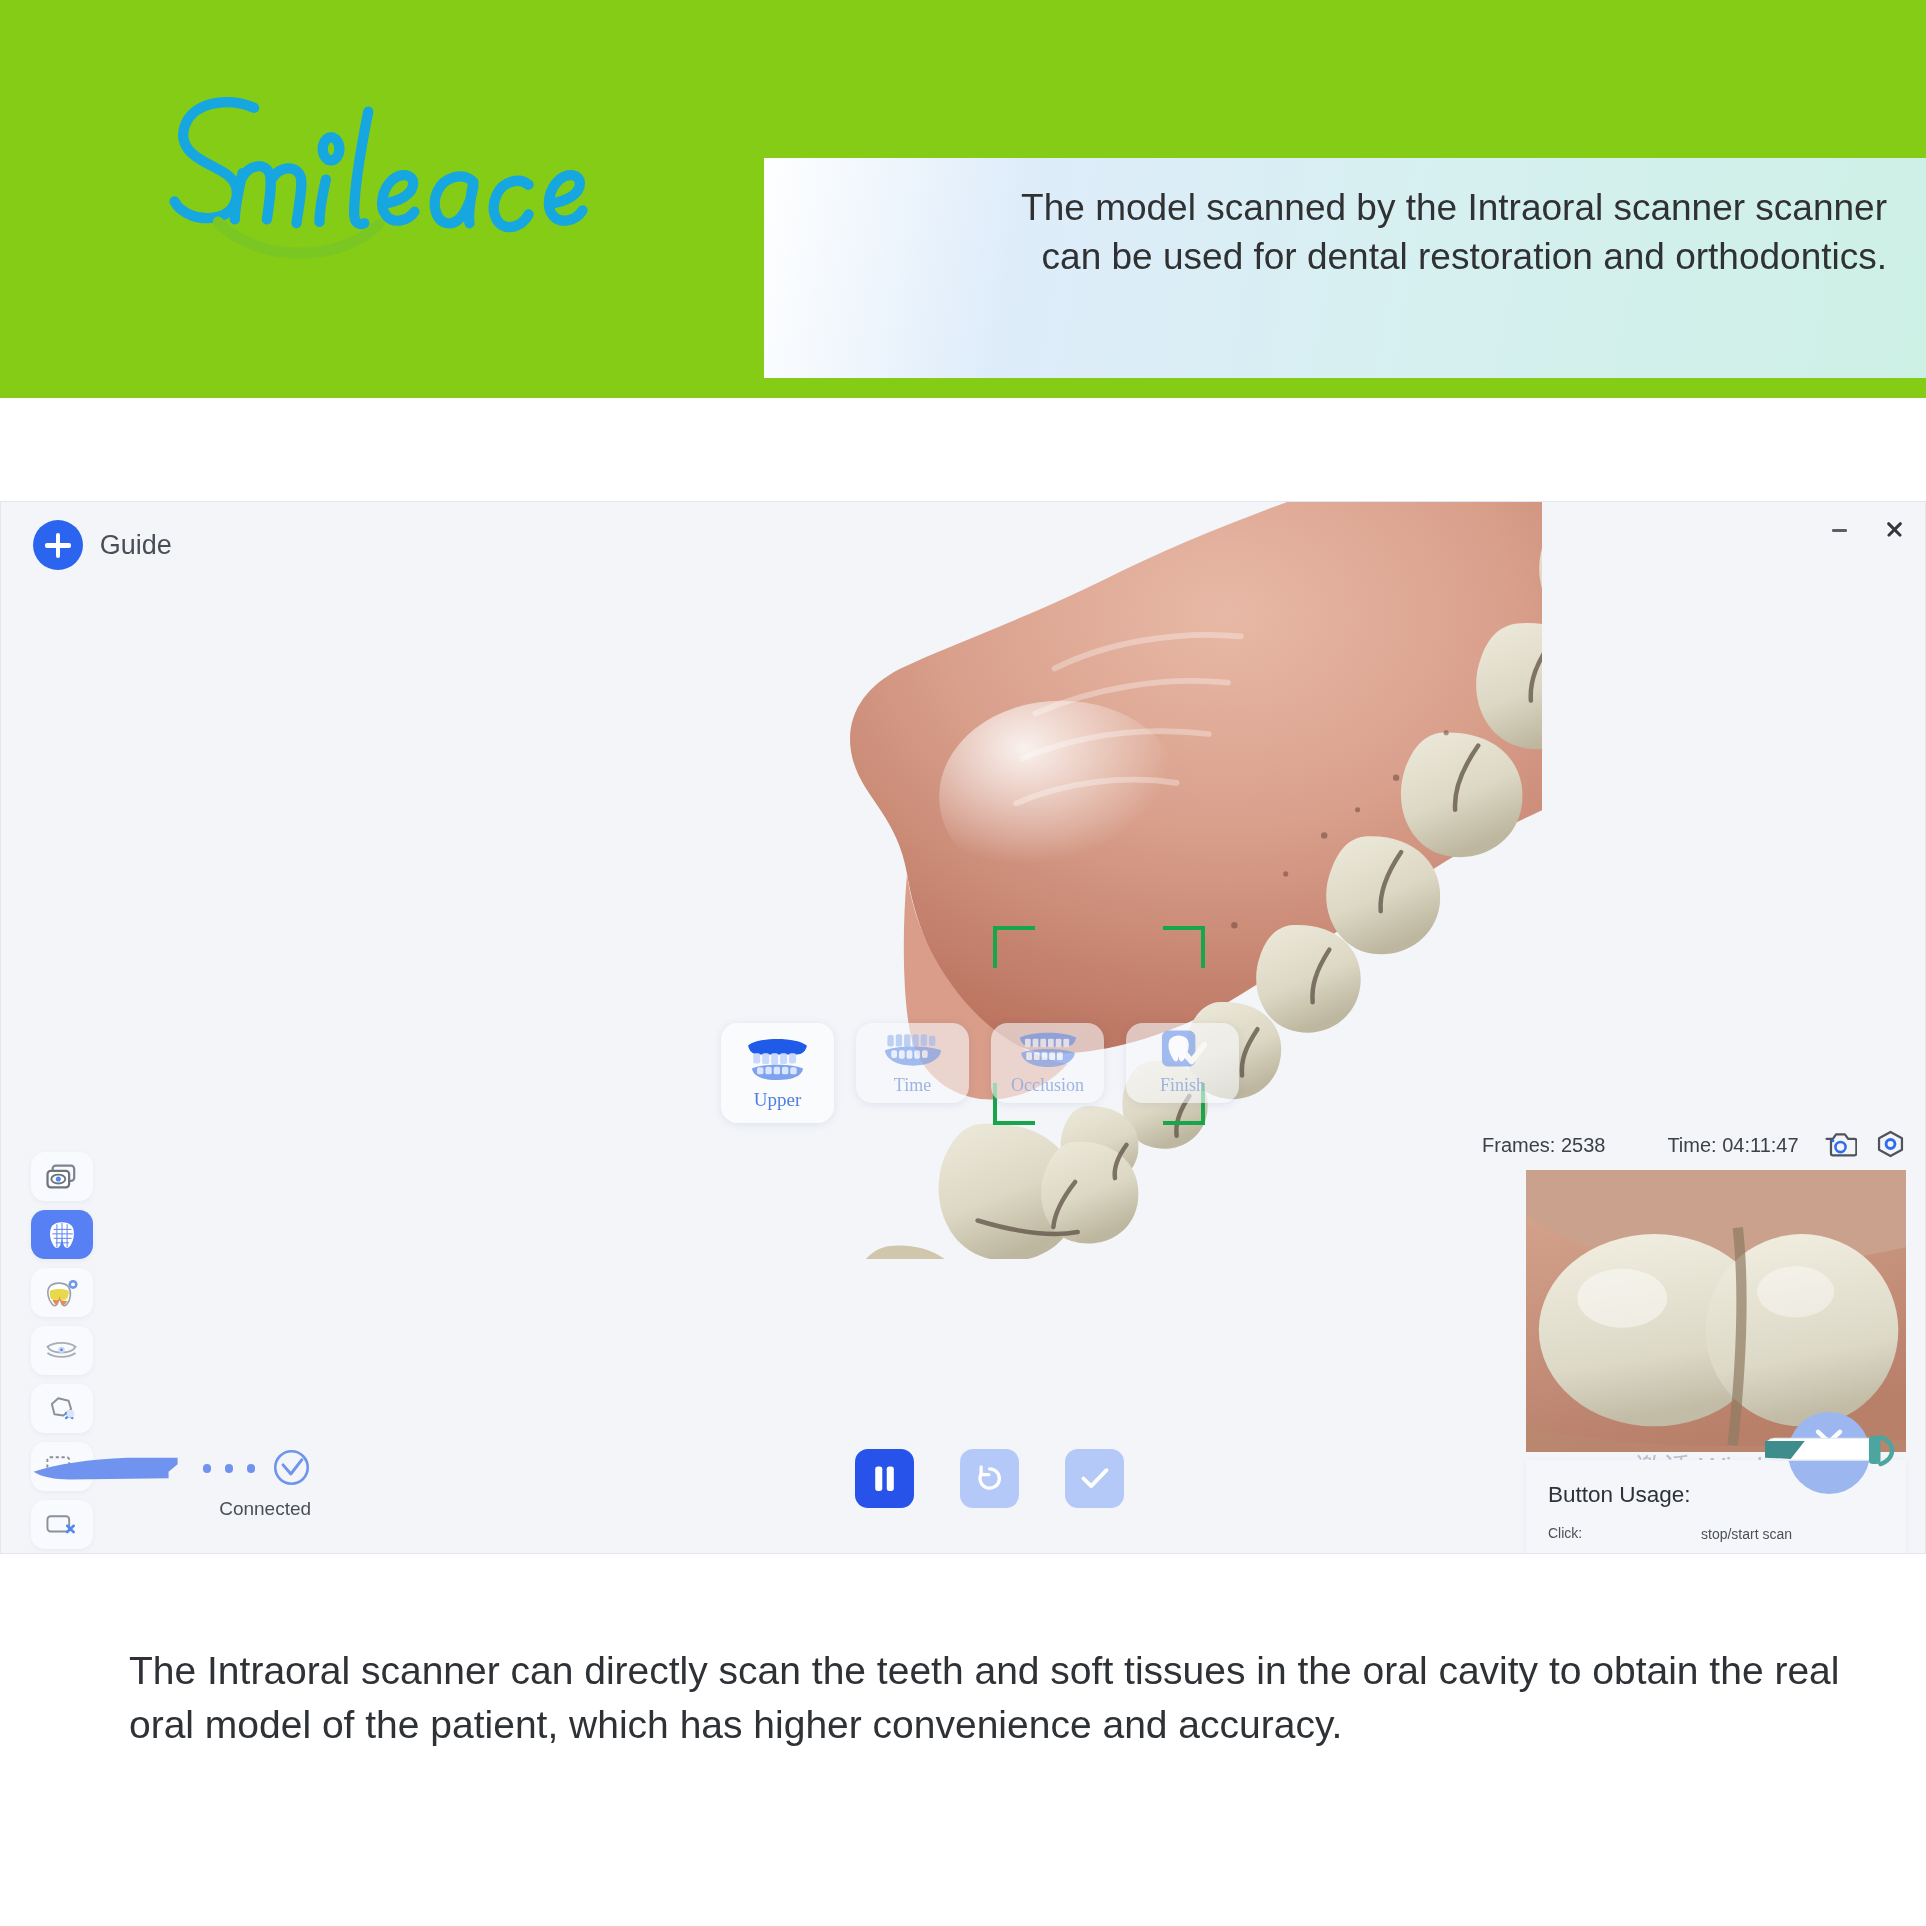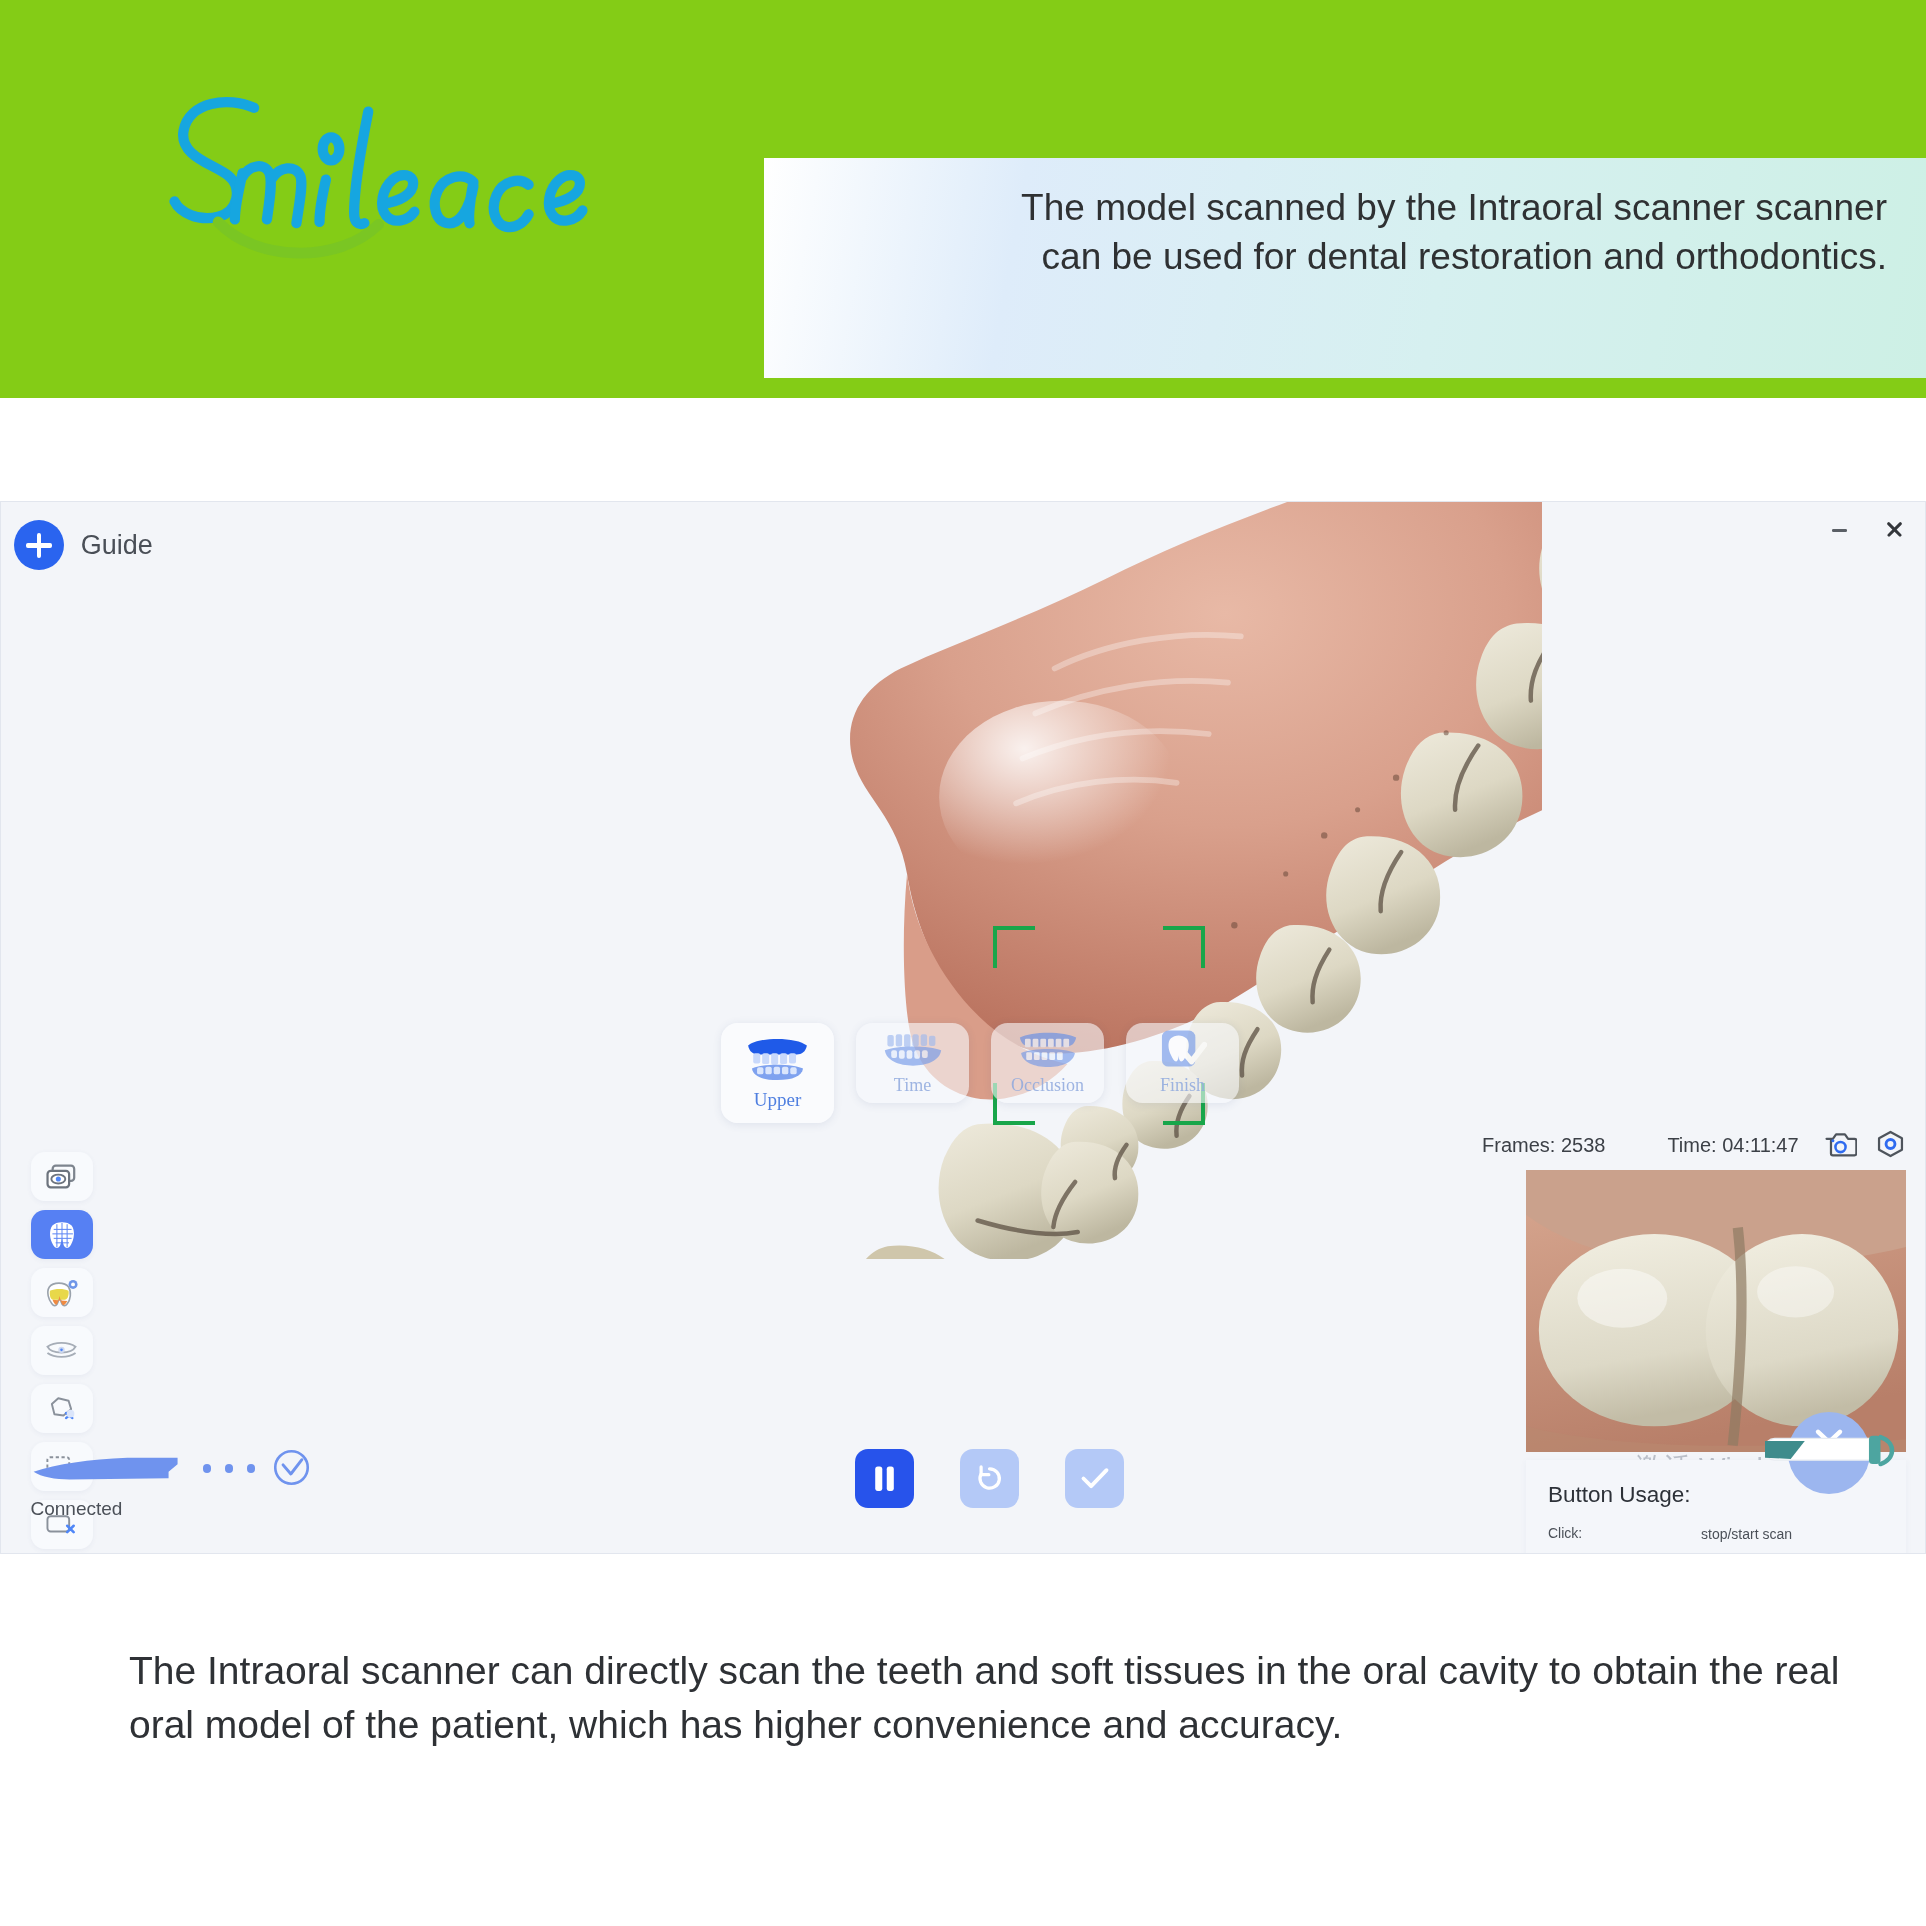--- a/index.html
+++ b/index.html
@@ -59,21 +59,21 @@
   }
   .win-close::before, .win-close::after {
     content:""; position:absolute; left:3.9px; top:11.6px; width:19px; height:2.6px;
     background:#33363b; border-radius:1.3px;
   }
   .win-close::before { transform: rotate(45deg); }
   .win-close::after  { transform: rotate(-45deg); }
 
   
   .guide {
-    position: absolute; left: 13px; top: 18px; display: flex; align-items: center; gap: 16.7px;
+    position: absolute; left: 32px; top: 18px; display: flex; align-items: center; gap: 16.7px;
     z-index: 30; cursor: pointer;
   }
   .guide-circle {
     width: 50px; height: 50px; border-radius: 50%; background: #2a64ef;
     position: relative; flex: none;
   }
   .guide-circle::before, .guide-circle::after {
     content:""; position:absolute; background:#fff; border-radius:1.9px;
   }
   .guide-circle::before { left:12.2px; top:23px; width:26px; height:4.5px; }
@@ -169,21 +169,21 @@
     cursor:pointer;
   }
   .float-wand {
     position: absolute; right: 6.4px; bottom: 76px; width: 154px; height: 58px; z-index: 27;
     pointer-events:none;
   }
   .float-wand svg { width:100%; height:100%; display:block; }
 
   
   .connected {
-    position: absolute; left: 29.5px; bottom: 33px; z-index: 30;
+    position: absolute; left: 29.5px; bottom: 33px; z-index: 30; text-align: right;
   }
   .conn-row { display:flex; align-items:center; gap:0; }
   .conn-dots { display:flex; gap:14px; margin: 0 16.7px 0 19px; }
   .conn-dot { width:8.3px; height:8.3px; border-radius:50%; background:#6f93ee; }
   .conn-label { font-size: 19px; color: #4b5058; margin-top: 9px; }
 
   .ctrl-bar {
     position: absolute; left: 854px; bottom: 45px; display: flex; gap: 46px; z-index: 30;
   }
   .ctrl {

